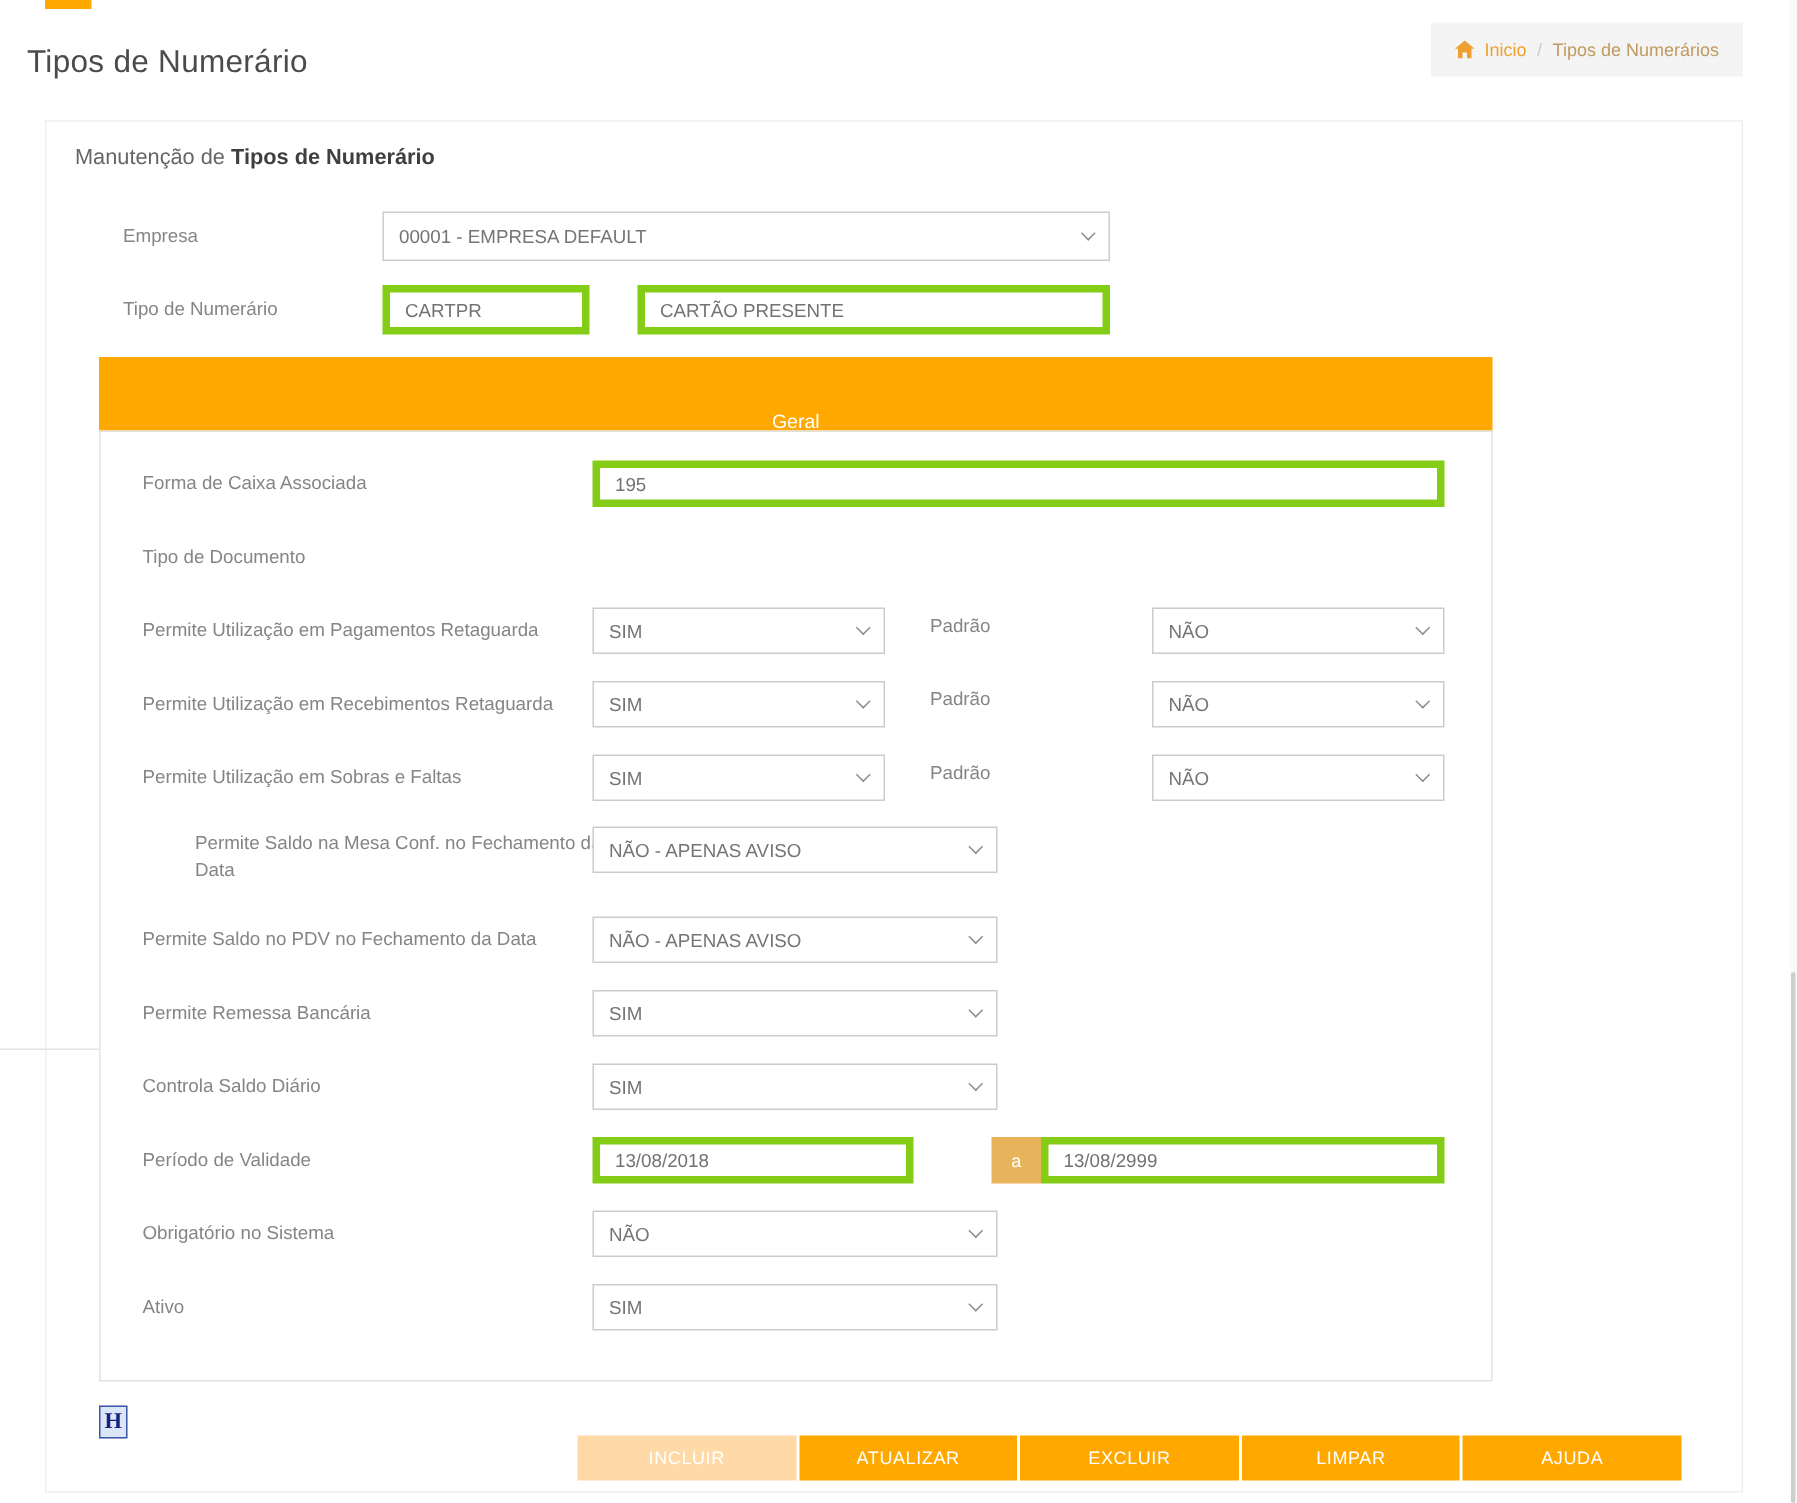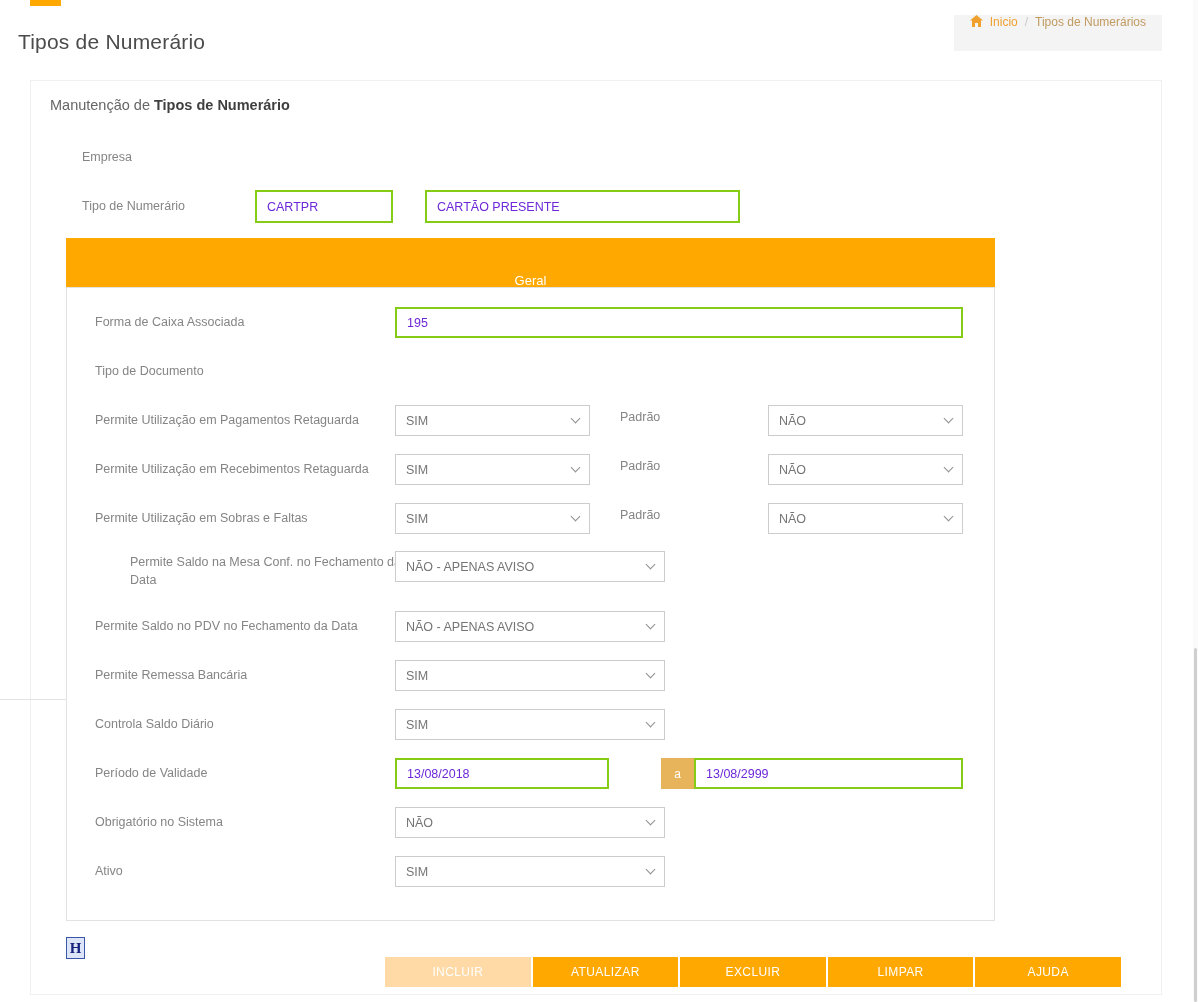--- a/index.html
+++ b/index.html
@@ -1,33 +1,33 @@
 <!DOCTYPE html>
 <html style="--accent: #FFA800; --accent-disabled: #FFD9A6; --connector: #E8B45B;"><head>
 <meta charset="utf-8">
 <style>
   * { margin:0; padding:0; box-sizing:border-box; }
   :root { --accent:#FFA800; --accent-disabled:#FFD9A6; --connector:#E8B45B; }
   body { background:#fff; font-family:"Liberation Sans", sans-serif; }
   .page { position:relative; width:1198px; height:1002px; background:#fff; overflow:hidden; }
   .top-accent { position:absolute; left:30px; top:0; width:31px; height:6px; background:var(--accent); }
   .page-title { position:absolute; left:18px; top:30px; font-size:21px; font-weight:400; color:#4b4b4b; letter-spacing:0.2px; }
-  .breadcrumb { position:absolute; top:15px; right:36px; height:36px; background:#f4f4f4; display:flex; align-items:flex-start; gap:7px; padding:0 16px; font-size:12px; }
+  .breadcrumb { position:absolute; top:15px; right:36px; height:36px; background:#f4f4f4; display:flex; align-items:center; gap:7px; padding:0 16px; font-size:12px; }
   .bc-home { color:#EFA02F; text-decoration:none; cursor:pointer; }
   .bc-sep { color:#c9c9c9; }
   .bc-cur { color:#C19A5F; }
   .card { position:absolute; left:30px; top:80px; width:1132px; height:915px; border:1px solid #f0f0f0; background:#fff; }
   .maint-heading { position:absolute; left:50px; top:97px; font-size:14.5px; color:#666; }
   .maint-heading b { color:#3f3f3f; }
   .lbl { position:absolute; font-size:12.5px; color:#858585; white-space:nowrap; }
   .lbl.wrap { white-space:normal; width:298px; line-height:18px;margin-left:35px; }
   .sel { position:absolute; display:flex; align-items:center; border:1px solid #ccc; background:#fff; padding:0 10px; font-size:12.5px; color:#757575; cursor:pointer; }
   .sel-val { overflow:hidden; text-overflow:ellipsis; white-space:nowrap; }
   .chev { flex:none; width:7px; height:7px; border-right:1px solid #8f8f8f; border-bottom:1px solid #8f8f8f; transform:rotate(45deg); margin-left:auto; margin-top:-4px; }
-  .txt { position:absolute; border:2px solid #84cc16; background:#fff; padding:0 10px; font-size:12.5px; color:#6d28d9; font-family:inherit; outline:none; }
+  .txt { position:absolute; border:5px solid #84cc16; background:#fff; padding:0 10px; font-size:12.5px; color:#737373; font-family:inherit; outline:none; }
   .btn { position:absolute; border:none; background:var(--accent); color:#fff; font-family:inherit; font-size:12px; letter-spacing:0.4px; cursor:pointer; }
   .btn.disabled { background:var(--accent-disabled); cursor:default; }
   .tab-bar { position:absolute; left:66px; top:238px; width:929px; height:50px; background:var(--accent); color:#fff; display:flex; align-items:flex-end; justify-content:center; font-size:13px; }
   .fields-panel { position:absolute; left:66px; top:287px; width:929px; height:634px; border:1px solid #e2e2e2; background:#fff; }
   .a-box { position:absolute; background:var(--connector); color:#fff; display:flex; align-items:center; justify-content:center; font-size:12px; }
   .footer-btns { position:absolute; left:385px; top:957px; width:736px; display:flex; gap:2px; }
   .footer-btns .btn { position:static; flex:1; height:30px; }
   .h-icon { position:absolute; left:66px; top:937px; width:19px; height:22px; background:#dde6f8; border:1px solid #3a57a8; color:#16227e; font-family:"Liberation Serif", serif; font-weight:700; font-size:15px; display:flex; align-items:center; justify-content:center; }
   .left-divider { position:absolute; left:0; top:699px; width:66px; height:1px; background:#e3e3e3; }
   .scroll-track { position:absolute; right:0; top:0; width:5px; height:100%; background:#fafafa; }
@@ -51,20 +51,24 @@
     <span class="bc-cur">Tipos de Numerários</span>
   </div>
 
   <div class="card"></div>
 
   <div class="maint-heading">
     <span>Manutenção de </span><b>Tipos de Numerário</b>
   </div>
 
   <span class="lbl" style="left:82px; top:150px">Empresa</span>
+  <div class="sel" style="left:255px; top:141px; width:485px; height:33px">
+    <span class="sel-val">00001 - EMPRESA DEFAULT</span>
+    <span class="chev"></span>
+  </div>
 
   <span class="lbl" style="left:82px; top:199px">Tipo de Numerário</span>
   <input class="txt" style="left: 255px; top: 190px; width: 138px; height: 33px;" value="CARTPR">
   <input class="txt" style="left: 425px; top: 190px; width: 315px; height: 33px;" value="CARTÃO PRESENTE">
 
   <div class="tab-bar">
     <span>Geral</span>
   </div>
   <div class="fields-panel"></div>
 

